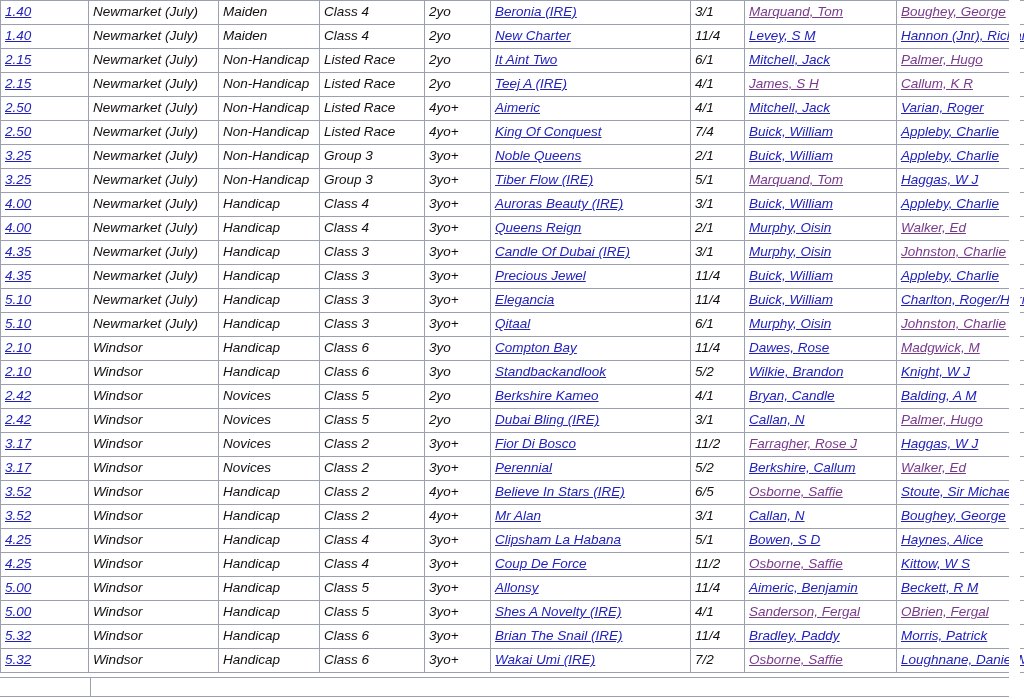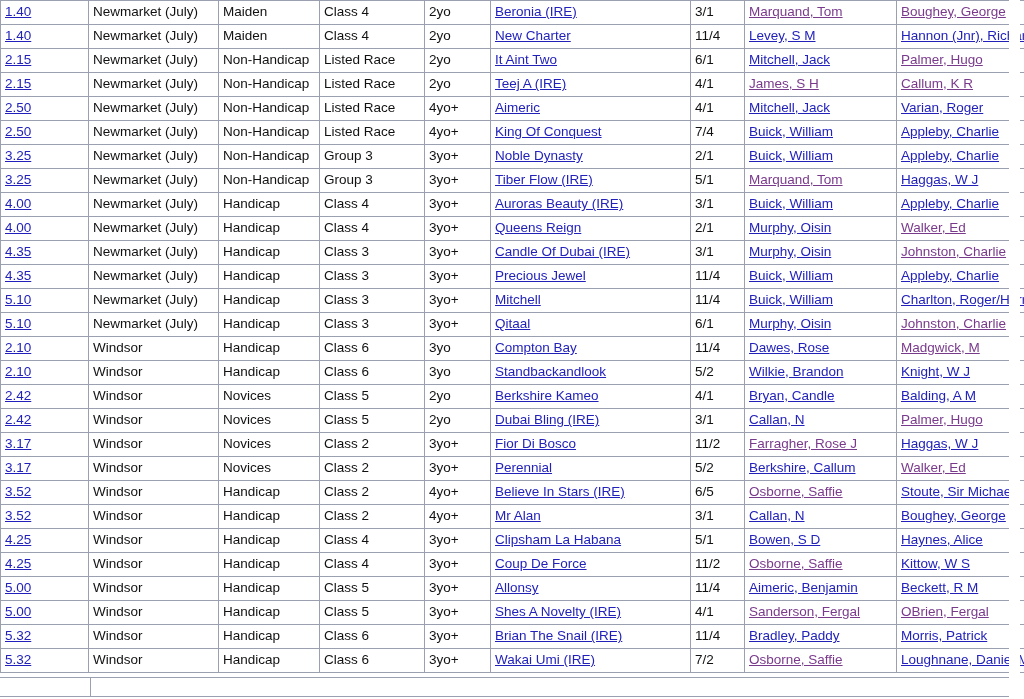--- a/index.html
+++ b/index.html
@@ -12,20 +12,21 @@
     height: 699px;
     font-family: "Liberation Sans", sans-serif;
     overflow: hidden;
   }
   .page {
     position: relative;
     width: 1020px;
     height: 699px;
     background: #ffffff;
     box-sizing: border-box;
+    font-style: italic;
   }
   table.racecard {
     border-collapse: collapse;
     width: 1013px;
     margin: 0;
     table-layout: fixed;
     border-left: 1px solid #9aa0b0;
     border-right: 1px solid #9aa0b0;
     border-top: 1px solid #9aa0b0;
   }
@@ -187,21 +188,21 @@
           <td><span class="plain">7/4</span></td>
           <td><a class="lnk blue">Buick, William</a></td>
           <td><a class="lnk blue">Appleby, Charlie</a></td>
         </tr>
         <tr>
           <td><a class="lnk blue">3.25</a></td>
           <td><span class="plain">Newmarket (July)</span></td>
           <td><span class="plain">Non-Handicap</span></td>
           <td><span class="plain">Group 3</span></td>
           <td><span class="plain">3yo+</span></td>
-          <td><a class="lnk blue">Noble Dynasty</a></td>
+          <td><a class="lnk blue">Noble Queens</a></td>
           <td><span class="plain">2/1</span></td>
           <td><a class="lnk blue">Buick, William</a></td>
           <td><a class="lnk blue">Appleby, Charlie</a></td>
         </tr>
         <tr>
           <td><a class="lnk blue">3.25</a></td>
           <td><span class="plain">Newmarket (July)</span></td>
           <td><span class="plain">Non-Handicap</span></td>
           <td><span class="plain">Group 3</span></td>
           <td><span class="plain">3yo+</span></td>
@@ -253,21 +254,21 @@
           <td><span class="plain">11/4</span></td>
           <td><a class="lnk blue">Buick, William</a></td>
           <td><a class="lnk blue">Appleby, Charlie</a></td>
         </tr>
         <tr>
           <td><a class="lnk blue">5.10</a></td>
           <td><span class="plain">Newmarket (July)</span></td>
           <td><span class="plain">Handicap</span></td>
           <td><span class="plain">Class 3</span></td>
           <td><span class="plain">3yo+</span></td>
-          <td><a class="lnk blue">Mitchell</a></td>
+          <td><a class="lnk blue">Elegancia</a></td>
           <td><span class="plain">11/4</span></td>
           <td><a class="lnk blue">Buick, William</a></td>
           <td><a class="lnk blue">Charlton, Roger/Harry</a></td>
         </tr>
         <tr>
           <td><a class="lnk blue">5.10</a></td>
           <td><span class="plain">Newmarket (July)</span></td>
           <td><span class="plain">Handicap</span></td>
           <td><span class="plain">Class 3</span></td>
           <td><span class="plain">3yo+</span></td>

